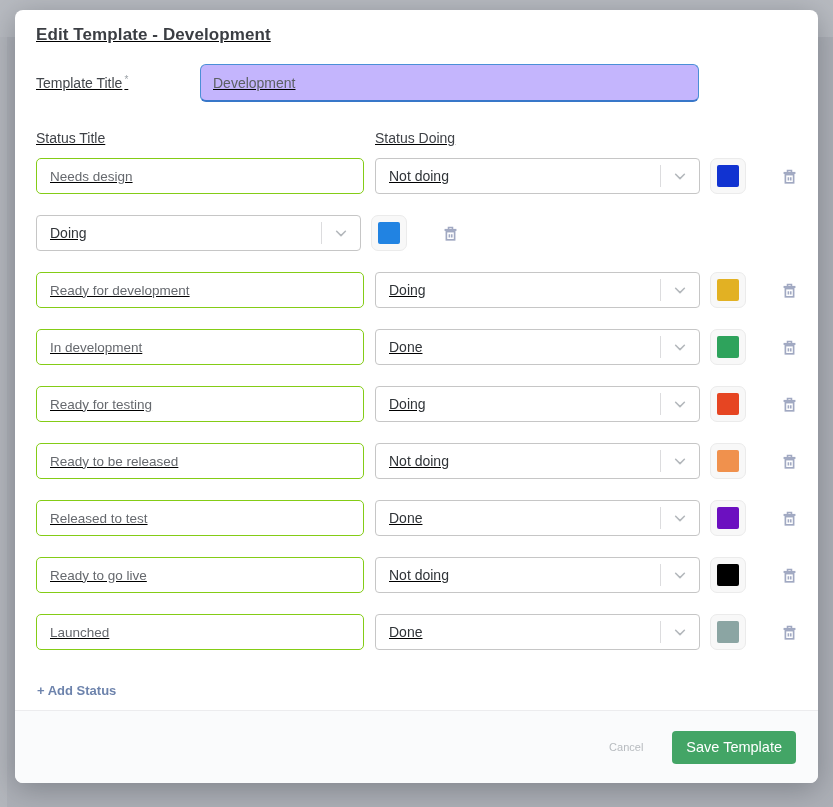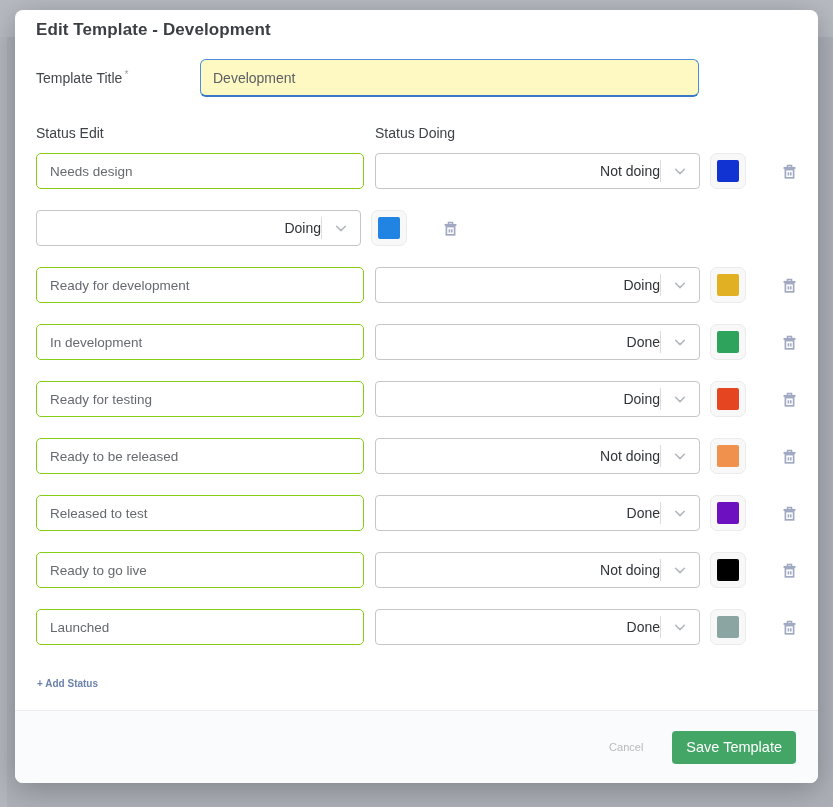--- a/index.html
+++ b/index.html
@@ -12,70 +12,70 @@
       #adb0b7;
     position:relative;
     overflow:hidden;
   }
   .modal {
     position:absolute; left:15px; top:10px; width:803px; height:773px;
     background:#ffffff; border-radius:8px;
     box-shadow:0 6px 30px rgba(40,45,55,.35);
     display:flex; flex-direction:column;
   }
-  .modal-body { padding:9px 21px 0 21px; flex:0 0 auto; }
+  .modal-body { padding:14px 21px 0 21px; flex:0 0 auto;text-decoration:underline; }
   .modal-title {
     font-size:17px; font-weight:700; color:#3b3e43; line-height:22px;
     letter-spacing:.1px;
   }
   .template-row { display:flex; align-items:center; margin-top:18px; }
   .template-label-wrap { width:164px; flex:0 0 164px; }
   .field-label { font-size:14px; color:#43474c;text-align:right; }
   .required-mark { font-size:10px; color:#9aa0a6; vertical-align:top; margin-left:2px; }
   .template-input {
     width:499px; height:38px;
     border:1.5px solid #4b8fd6; border-bottom:2.5px solid #3877c9;
     border-radius:6px; outline:none;
     padding:0 12px; font-size:14px; color:#5c6064;
-    font-family:inherit; background:#fef9c3;
+    font-family:inherit; background:#c4b5fd;
   }
   .col-headers { display:flex; margin-top:28px; }
   .col-header { font-size:14px; color:#3f4247; }
   .col-header.title-col { width:339px; flex:0 0 339px; }
   .rows { margin-top:12px; }
   .status-row { display:flex; align-items:center; margin-bottom:21px; height:36px; }
   .status-title-input {
     width:328px; height:36px; flex:0 0 328px;
     border:1px solid #84cc16; border-radius:5px; outline:none;
     padding:0 13px; font-size:13.5px; color:#66696e;
     font-family:inherit; background:#fff; margin-right:11px;
   }
   .status-type-select {
     width:325px; height:36px; flex:0 0 325px;
     border:1px solid #c6c6c6; border-radius:4px; background:#fff;
     display:flex; align-items:center; margin-right:10px;
-    cursor:pointer; position:relative;text-align:right;
+    cursor:pointer; position:relative;
   }
   .select-value { font-size:14px; color:#303438; padding-left:13px; flex:1 1 auto; }
   .select-divider { width:1px; height:22px; background:#dcdcde; flex:0 0 1px; }
   .select-caret { width:38px; flex:0 0 38px; display:flex; align-items:center; justify-content:center; color:#b4b8bc; }
   .swatch-btn {
     width:36px; height:36px; flex:0 0 36px;
     background:#f8f8f8; border:1px solid #ebebeb; border-radius:7px;
     display:flex; align-items:center; justify-content:center; cursor:pointer;
   }
   .swatch-color { width:22px; height:22px; border-radius:2px; }
   .trash-btn {
     margin-left:33px; width:20px; height:20px; flex:0 0 20px;
     background:none; border:none; padding:0; cursor:pointer;
     color:#a1a9c2; display:flex; align-items:center; justify-content:center;
   }
   .add-status {
     display:inline-block; margin-top:12px; margin-left:1px;
-    font-size:10px; font-weight:600; color:#6d83ac;
+    font-size:13px; font-weight:600; color:#6d83ac;
     text-decoration:none; cursor:pointer;text-align:center;
   }
   .modal-footer {
     margin-top:auto; height:73px; flex:0 0 73px;
     background:#fafbfc; border-top:1px solid #ececee;
     border-radius:0 0 8px 8px;
     display:flex; align-items:center; justify-content:flex-end;
     padding-right:22px;
   }
   .cancel-btn {
@@ -97,21 +97,21 @@
     <div class="modal-title">Edit Template - Development</div>
 
     <div class="template-row">
       <div class="template-label-wrap">
         <span class="field-label">Template Title</span><span class="required-mark">*</span>
       </div>
       <input class="template-input" type="text" value="Development" style="">
     </div>
 
     <div class="col-headers">
-      <div class="col-header title-col">Status Edit</div>
+      <div class="col-header title-col">Status Title</div>
       <div class="col-header">Status Doing</div>
     </div>
 
     <div class="rows" id="status-rows">
   <div class="status-row">
     <input class="status-title-input" type="text" value="Needs design" style="">
     <div class="status-type-select">
       <span class="select-value">Not doing</span>
       <span class="select-divider"></span>
       <span class="select-caret">

